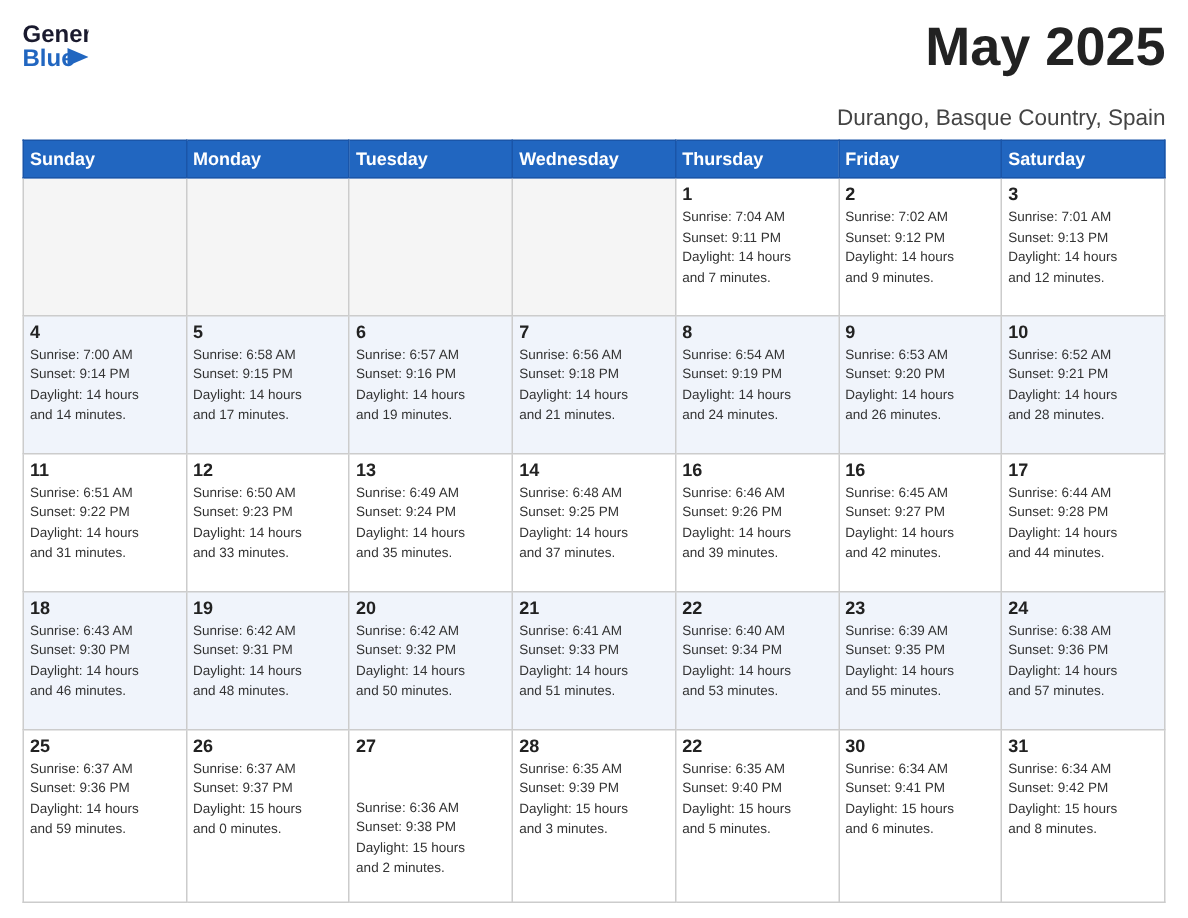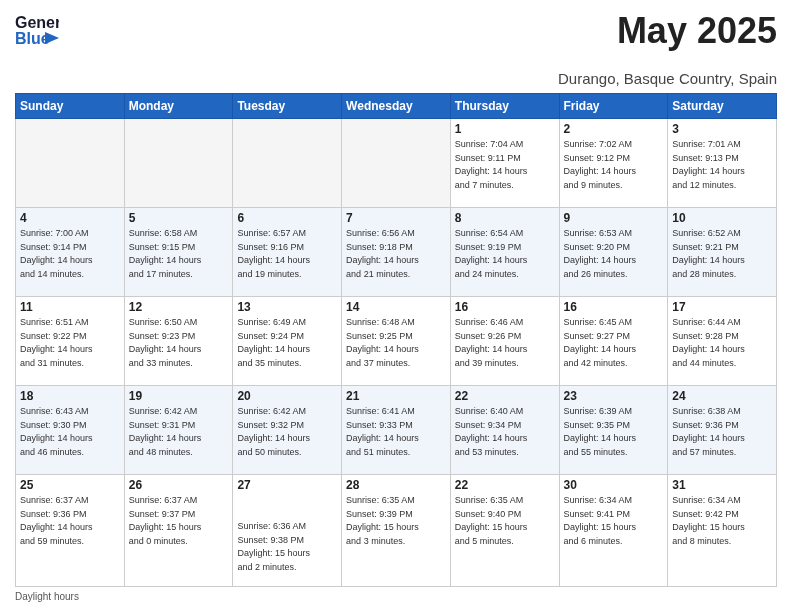--- a/index.html
+++ b/index.html
@@ -352,16 +352,13 @@
             <span class="day-num">31</span>
             <div class="day-info" style="white-space: pre-line;">Sunrise: 6:34 AM
 Sunset: 9:42 PM
 Daylight: 15 hours
 and 8 minutes.</div>
           </td>
         </tr>
       </tbody>
   </table>
 
-  <div class="footer">
-    <span>Daylight hours</span>
-  </div>
 </div>
 
 </body></html>

